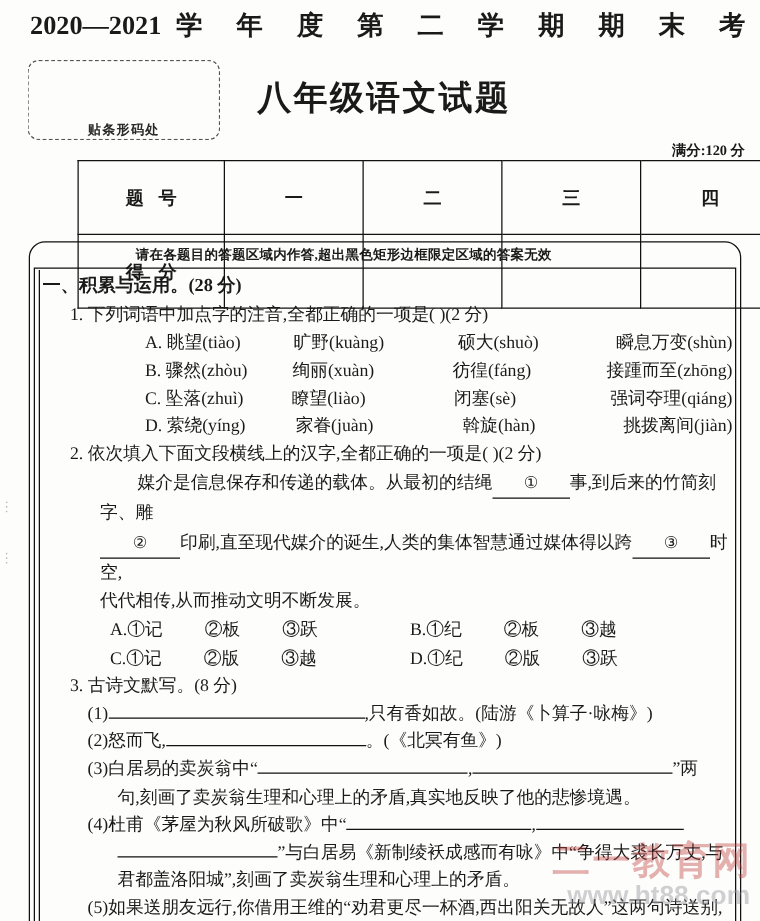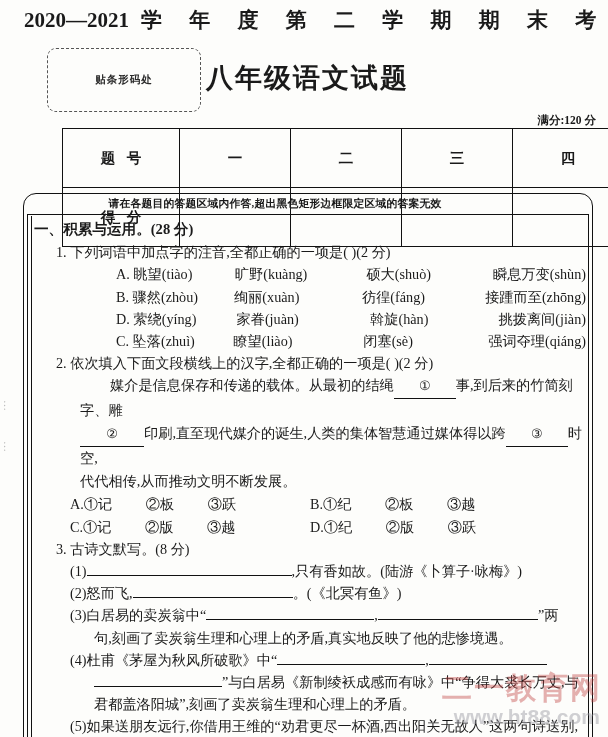--- a/index.html
+++ b/index.html
@@ -18,23 +18,23 @@
   .exam-header{
     position:absolute;left:24px;top:6px;width:576px;height:30px;
     font-size:21px;font-weight:bold;letter-spacing:0px;
     white-space:nowrap;
   }
   .exam-header .yr{letter-spacing:0px;}
   .exam-header .sp{letter-spacing:11px;margin-left:12px;}
 
   
   .barcode-box{
-    position:absolute;left:47px;top:48px;width:152px;height:62px;
+    position:absolute;left:22px;top:48px;width:152px;height:62px;
     border:1px dashed #555;border-radius:9px;
-    display:flex;align-items:center;justify-content:center;
+    display:flex;align-items:flex-end;justify-content:center;
   }
   .barcode-box span{font-size:10.5px;font-weight:bold;letter-spacing:1px;color:#2a2a2a;}
 
   
   .paper-title{
     position:absolute;left:206px;top:60px;width:300px;
     font-size:27px;font-weight:bold;letter-spacing:2px;
     text-align:left;white-space:nowrap;
   }
   .full-score{
@@ -102,21 +102,21 @@
   .o2{width:135px;}
   .o3{width:128px;}
   .o4{width:auto;}
   .passage{margin-left:46px;line-height:23.4px;}
   .passage .ind{display:inline-block;width:30px;}
   .blankline{
     display:inline-block;border-bottom:1.1px solid #111;
     text-align:center;vertical-align:baseline;
   }
   .cir{font-size:13px;}
-  .ab-row{display:flex;margin-left:36px;white-space:nowrap;}
+  .ab-row{display:flex;margin-left:54px;white-space:nowrap;}
   .ab-row .half{width:240px;}
   .ab-row .lab{display:inline-block;}
   .ab-row .it{display:inline-block;width:62px;}
   .sub{margin-left:36px;}
   .sub2{margin-left:60px;}
   .nowrapline{white-space:nowrap;}
 
   
   .margin-text{
     position:absolute;left:2px;top:400px;
@@ -194,30 +194,30 @@
         <span class="o3">硕大(shuò)</span>
         <span class="o4">瞬息万变(shùn)</span>
       </div>
       <div class="opt-row">
         <span class="o1"><span>B.</span> <span>骤然(zhòu)</span></span>
         <span class="o2">绚丽(xuàn)</span>
         <span class="o3">彷徨(fáng)</span>
         <span class="o4">接踵而至(zhōng)</span>
       </div>
       <div class="opt-row">
+        <span class="o1"><span>C.</span> <span>坠落(zhuì)</span></span>
+        <span class="o2">瞭望(liào)</span>
+        <span class="o3">闭塞(sè)</span>
+        <span class="o4">强词夺理(qiáng)</span>
+      </div>
+      <div class="opt-row">
         <span class="o1"><span>D.</span> <span>萦绕(yíng)</span></span>
         <span class="o2">家眷(juàn)</span>
         <span class="o3">斡旋(hàn)</span>
         <span class="o4">挑拨离间(jiàn)</span>
-      </div>
-      <div class="opt-row">
-        <span class="o1"><span>C.</span> <span>坠落(zhuì)</span></span>
-        <span class="o2">瞭望(liào)</span>
-        <span class="o3">闭塞(sè)</span>
-        <span class="o4">强词夺理(qiáng)</span>
       </div>
     </div>
 
     <div class="q q-line">2. 依次填入下面文段横线上的汉字,全都正确的一项是(          )(2 分)</div>
     <div class="passage">
       <span class="ind"></span><span>媒介是信息保存和传递的载体。从最初的结绳</span><span class="blankline cir" style="width:62px;">①</span><span>事,到后来的竹简刻字、雕</span><br>
       <span class="blankline cir" style="width:64px;">②</span><span>印刷,直至现代媒介的诞生,人类的集体智慧通过媒体得以跨</span><span class="blankline cir" style="width:62px;">③</span><span>时空,</span><br>
       <span>代代相传,从而推动文明不断发展。</span>
     </div>
     <div class="ab-row">

